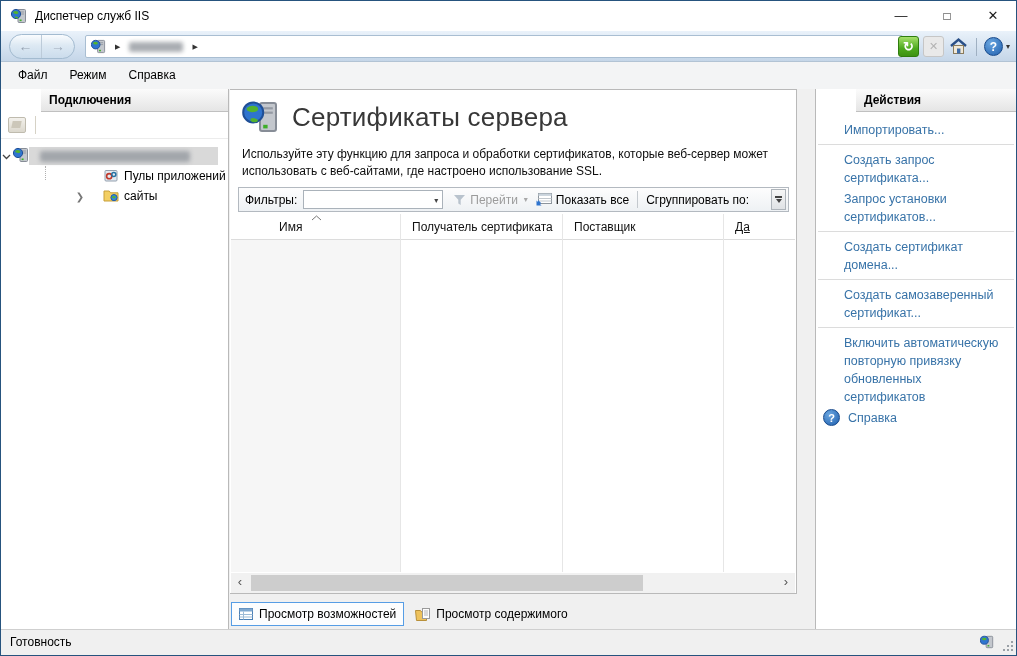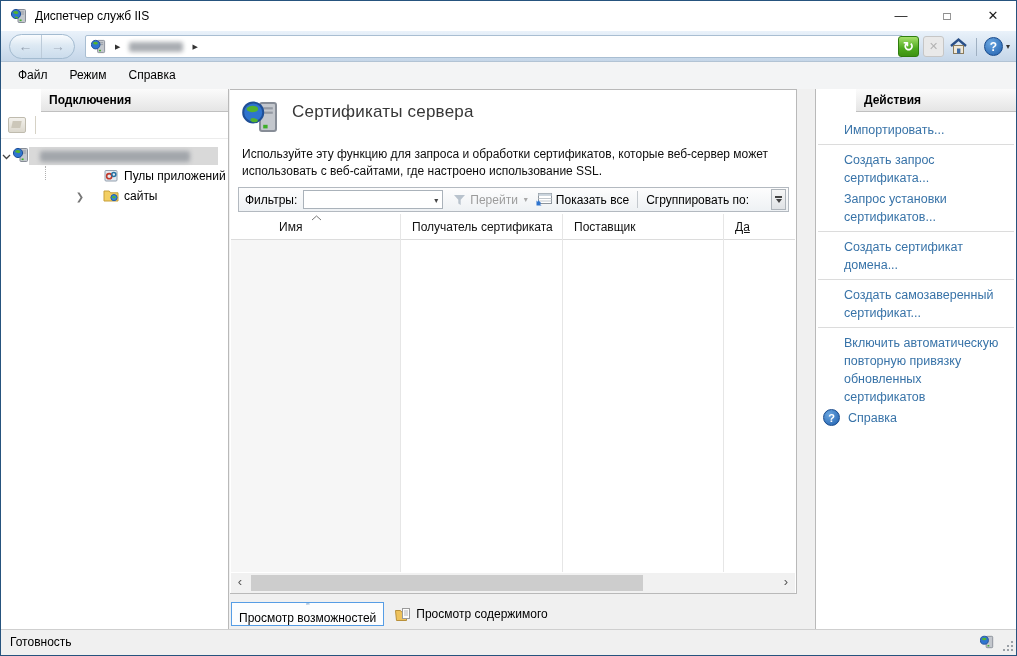--- a/index.html
+++ b/index.html
@@ -70,21 +70,21 @@
   .tree-ico { margin:0 5px 0 2px; flex:0 0 auto; }
   .tree-label { color:#000; }
   .connector-v { position:absolute; left:44px; top:27px; height:14px; border-left:1px dotted #b0b0b0; }
   .indent34 { padding-left:56px;margin-left:44px; }
   .row-sites .chev { position:absolute; left:30px; font-size:10px; color:#777; }
 
   
   .center-panel { position:absolute; left:229px; top:0; width:567px; height:505px; background:#fff;
                   border:1px solid #b9b9b9; border-left:none; }
   .feature-head-ico { position:absolute; left:12px; top:10px; }
-  .feature-title { position:absolute; left:62px; top:12px; font-size:17px; color:#373737; letter-spacing:.2px; }
+  .feature-title { position:absolute; left:62px; top:12px; font-size:26px; color:#373737; letter-spacing:.2px; }
   .feature-desc { position:absolute; left:12px; top:56px; width:545px; line-height:17px; color:#0d0d0d; }
 
   .filterbar { position:absolute; left:8px; top:97px; right:7px; height:25px;
                background:linear-gradient(#fdfdfd,#eef1f4); border:1px solid #b3b9c0;
                display:flex; align-items:center; padding:0 2px 0 6px; }
   .filterbar .lbl { color:#000; }
   .combo { width:140px; height:19px; background:#fff; border:1px solid #aab2ba; margin-left:6px;
            position:relative; }
   .combo .dd-arrow { position:absolute; right:4px; top:5px; font-size:8px; color:#444; }
   .funnel { margin-left:10px; }
@@ -108,21 +108,21 @@
   .vl1 { left:170px; } .vl2 { left:332px; } .vl3 { left:493px; }
 
   .hscroll { position:absolute; left:1px; right:1px; top:483px; height:20px; background:#f1f1f1; }
   .hs-arrow { position:absolute; top:0; width:18px; height:20px; text-align:center; line-height:18px; color:#555; font-size:13px; }
   .hs-left { left:0; } .hs-right { right:0; }
   .hs-thumb { position:absolute; left:20px; top:2px; width:392px; height:16px; background:#cdcdcd; }
 
   
   .tabsbar { position:absolute; left:230px; top:511px; height:28px; display:flex; gap:3px; align-items:center; }
   .tab { height:24px; display:flex; align-items:center; gap:6px; padding:0 7px; border:1px solid transparent; color:#000; }
-  .tab.selected { background:#fcfdfe; border-color:#569de5;flex-direction:column; }
+  .tab.selected { background:#fcfdfe; border-color:#569de5; }
 
   
   .right-panel { position:absolute; left:814px; right:0; top:0; bottom:0; background:#fff; border-left:1px solid #b9b9b9; }
   .actions-body { padding-top:9px; }
   .action-link { margin:0 10px 3px 28px; color:#3873a8; line-height:18px; font-size:12.5px; }
   .action-sep { border-top:1px solid #dcdcdc; margin:5px 2px 6px 2px; }
   .action-help { display:flex; align-items:flex-start; gap:8px; padding-left:7px; margin-top:2px; }
   .action-help .help-circle2 { width:17px; height:17px; border-radius:50%; flex:0 0 auto;
         background:radial-gradient(circle at 35% 30%, #6aa6e0, #1f5fae); border:1px solid #174a8c;
         color:#fff; font-weight:bold; text-align:center; line-height:16px; font-size:11px; }

